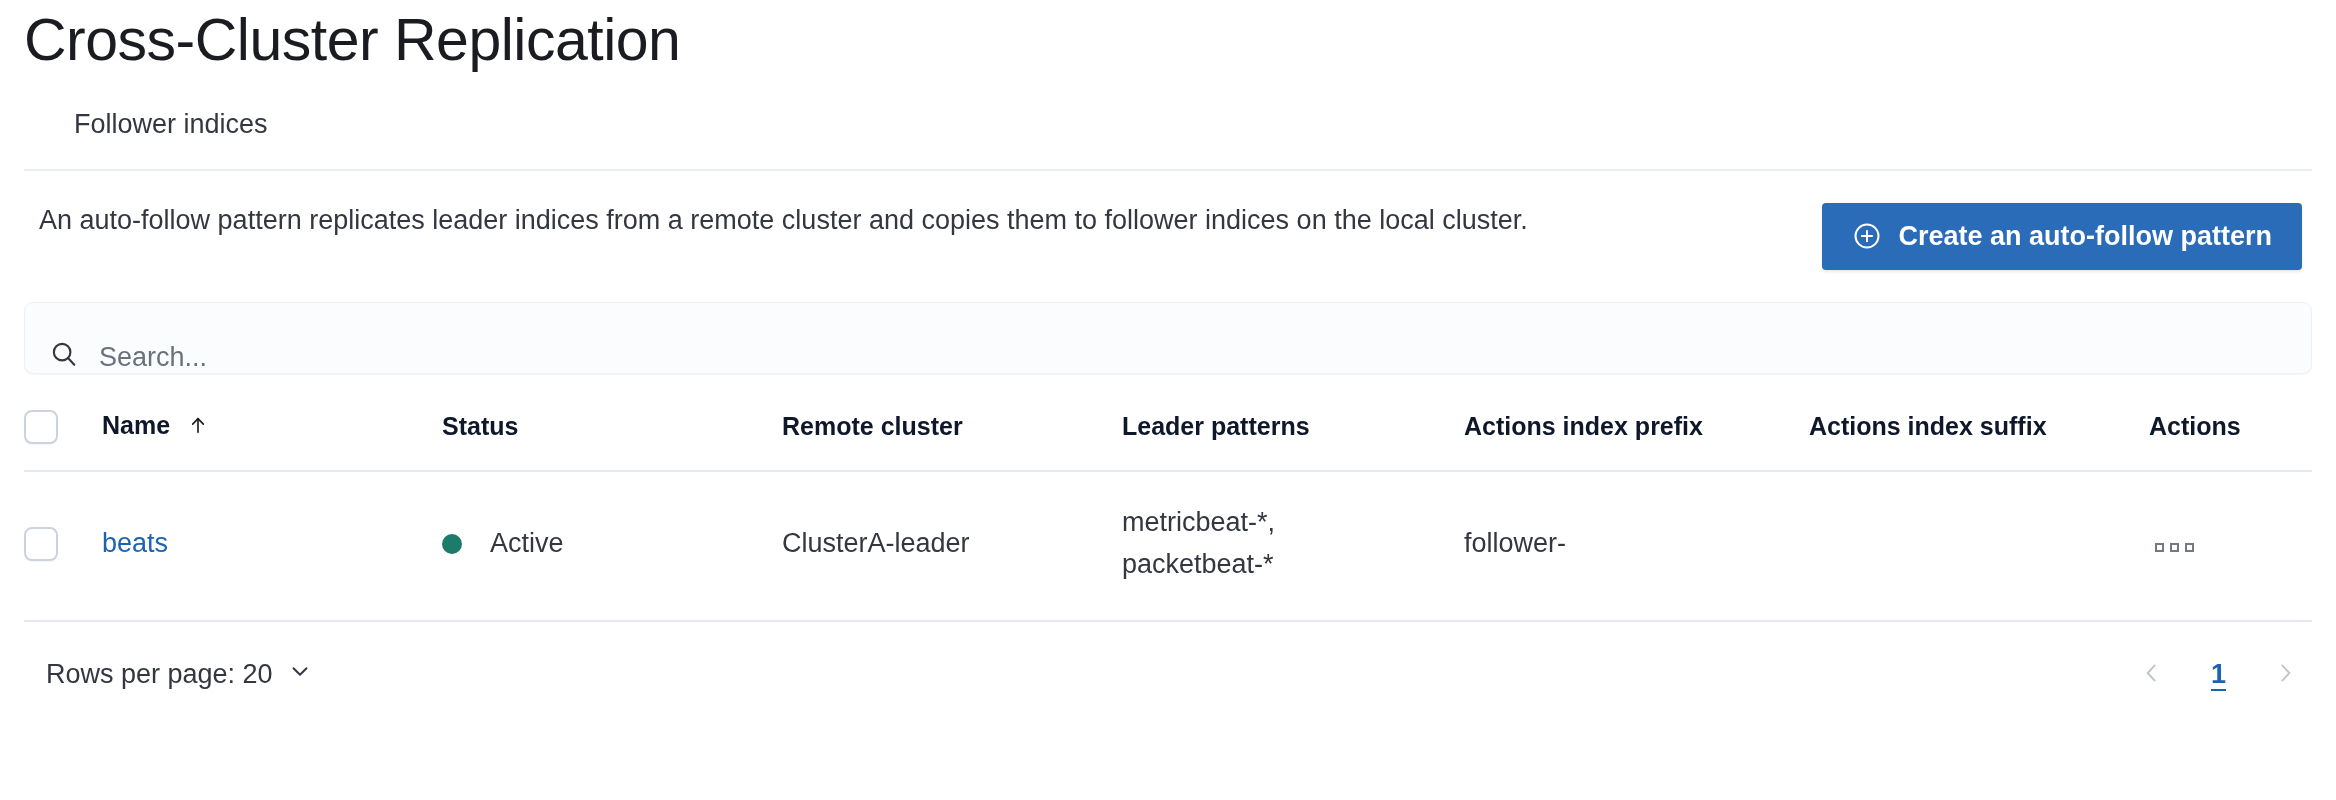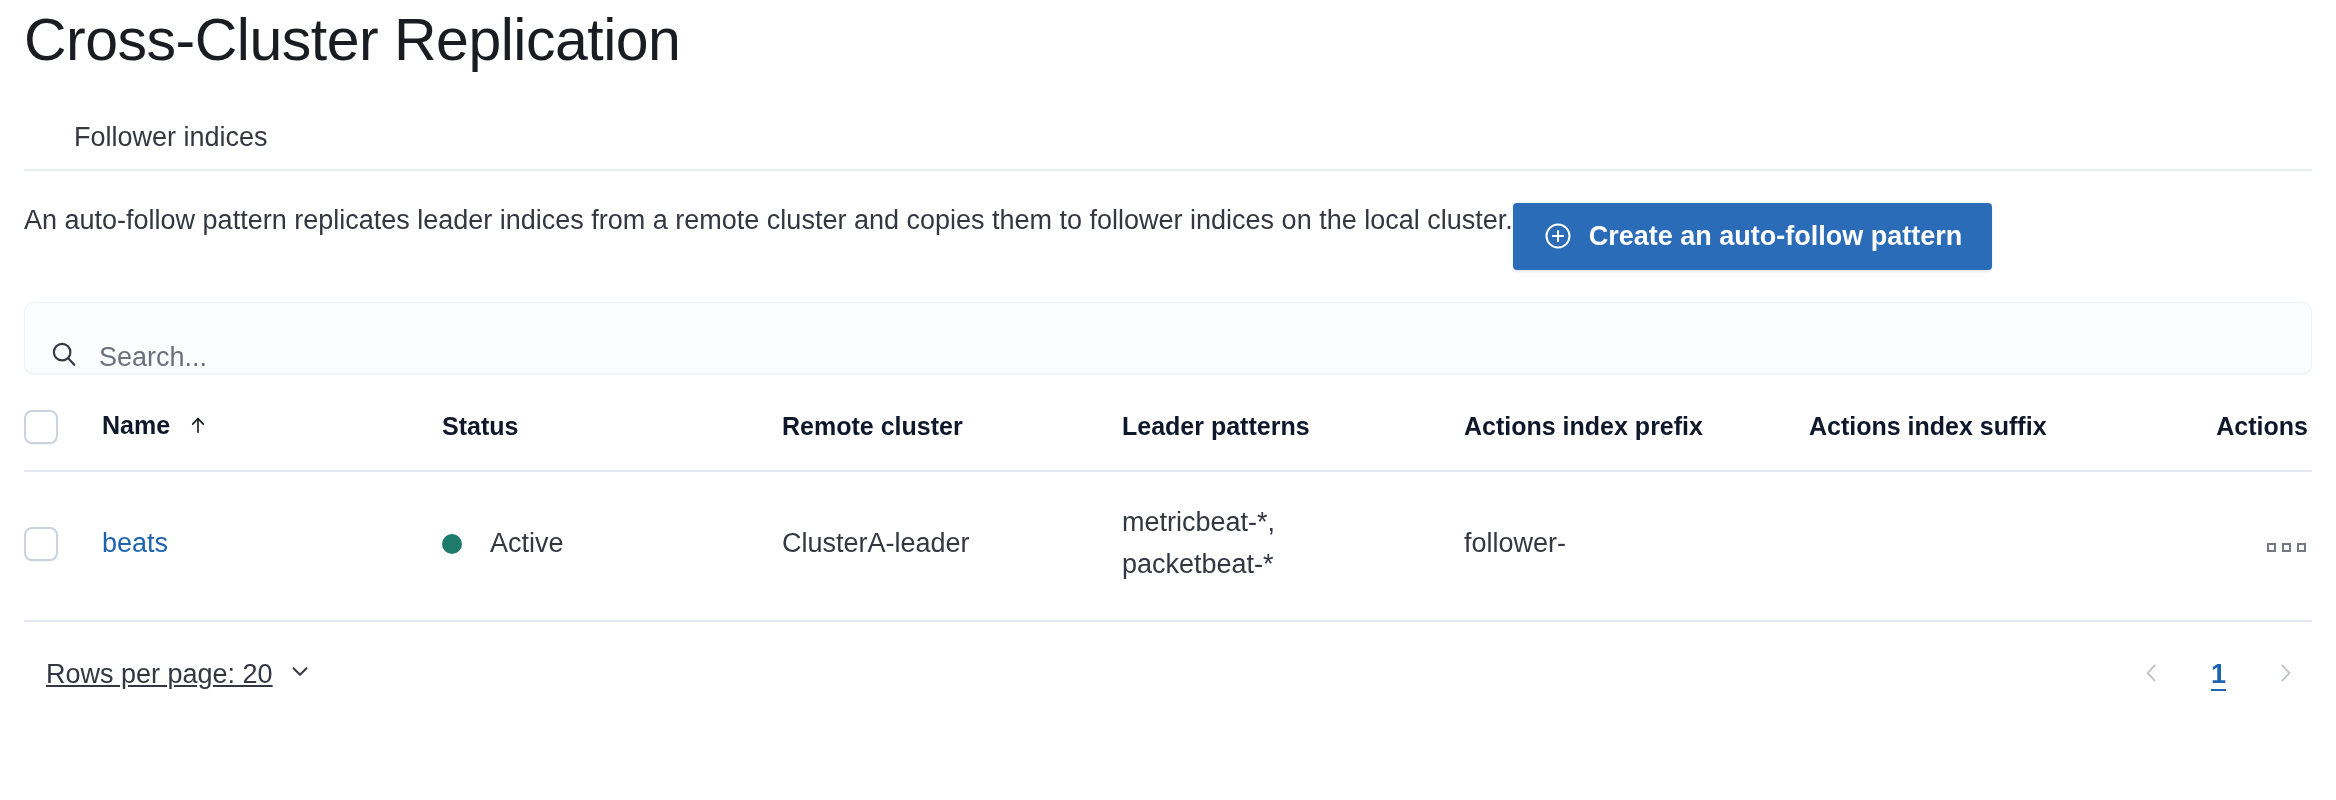--- a/index.html
+++ b/index.html
@@ -28,21 +28,21 @@
     font-weight: 400;
     letter-spacing: -0.5px;
     color: #1A1C21;
     padding-top: 8px;
     padding-left: 0px;
   }
 
   
   .tabs {
     display: flex;
-    align-items: flex-end;
+    align-items: flex-start;
     gap: 0px;
     margin-top: 38px;
     border-bottom: 2px solid #E9EDF3;
     height: 60px;
     padding-left: 30px;
   }
   .tab {
     position: relative;
     font-size: 27px;
     line-height: 1;
@@ -63,22 +63,24 @@
     bottom: -2px;
     height: 5px;
     background: #2B6CB8;
     border-radius: 1px;
   }
 
   
   .intro-row {
     display: flex;
     align-items: flex-start;
+    justify-content: space-between;
     margin-top: 30px;
     padding: 0 8px 0 0;
+    margin-left: 15px;
   }
   .intro-text {
     font-size: 27px;
     line-height: 1.45;
     color: #343741;
     max-width: 1720px;
     font-weight: 400;
   }
   .cta-button {
     flex: 0 0 auto;
@@ -155,21 +157,21 @@
   }
 
   .col-check  { width: 78px; }
   .col-name   { width: 340px; }
   .col-status { width: 340px; }
   .col-remote { width: 340px; }
   .col-leader { width: 342px; }
   .col-prefix { width: 345px; }
   .col-suffix { width: 340px; }
   .col-actions{ width: auto; }
-  th.col-actions, td.col-actions { text-align: right; padding-right: 4px; }
+  th.col-actions, td.col-actions { text-align: left; padding-right: 4px; }
 
   .ckbox {
     width: 34px; height: 34px;
     border: 2px solid #CDD3DC;
     border-radius: 8px;
     background: #fff;
     display: inline-block;
     cursor: pointer;
     vertical-align: middle;
     box-shadow: 0 1px 1px rgba(26,40,79,0.05);
@@ -227,21 +229,20 @@
     display: inline-flex;
     align-items: center;
     gap: 14px;
     font-size: 27px;
     color: #343741;
     background: none;
     border: none;
     cursor: pointer;
     font-family: inherit;
     padding: 0;
-    text-decoration: underline;
   }
   .pagination {
     display: inline-flex;
     align-items: center;
     gap: 26px;
   }
   .pg-arrow {
     background: none; border: none; cursor: pointer;
     padding: 6px 10px;
     display: inline-flex; align-items: center;

